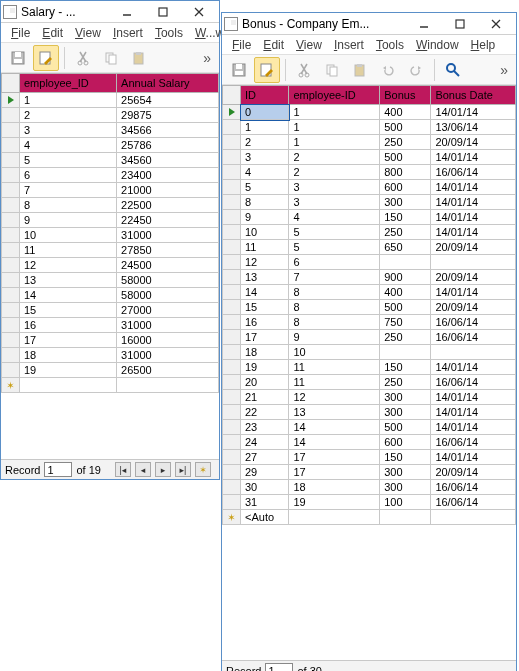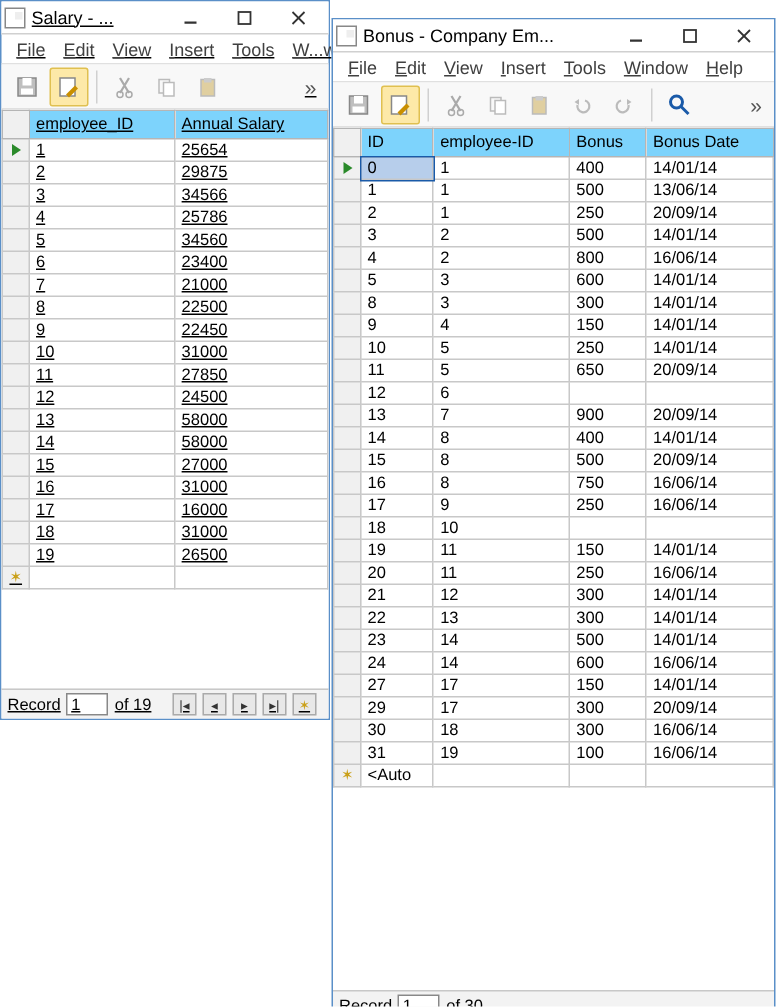--- a/index.html
+++ b/index.html
@@ -107,21 +107,21 @@
     flex: 1;
     overflow: auto;
     background: #fff;
   }
   table.grid {
     border-collapse: collapse;
     font-size: 11px;
     width: 100%;
   }
   table.grid th {
-    background: #7dd3fc;
+    background: #be185d;
     border: 1px solid #b5b5b5;
     padding: 3px 4px;
     font-weight: normal;
     text-align: left;
     white-space: nowrap;
     position: sticky;
     top: 0;
   }
   table.grid th.rowheader, table.grid td.rowheader {
     width: 18px;
@@ -177,21 +177,21 @@
     border: 1px solid #aaa;
     display: inline-flex;
     align-items: center; justify-content: center;
     font-size: 9px;
     color: #333;
   }
 </style>
 </head>
 <body>
 
-<div class="window" style="left:0;top:0;width:220px;height:480px;text-decoration:underline;">
+<div class="window" style="left:0;top:0;width:220px;height:480px;">
   <div class="titlebar">
     <span class="icon"></span>
     <span class="title">Salary - ...</span>
     <div class="winbtns">
       <div class="winbtn">
         <svg width="10" height="10">
             <line x1="1" y1="8" x2="9" y2="8" stroke="#333" stroke-width="1.5"></line>
           </svg>
       </div>
       <div class="winbtn">

